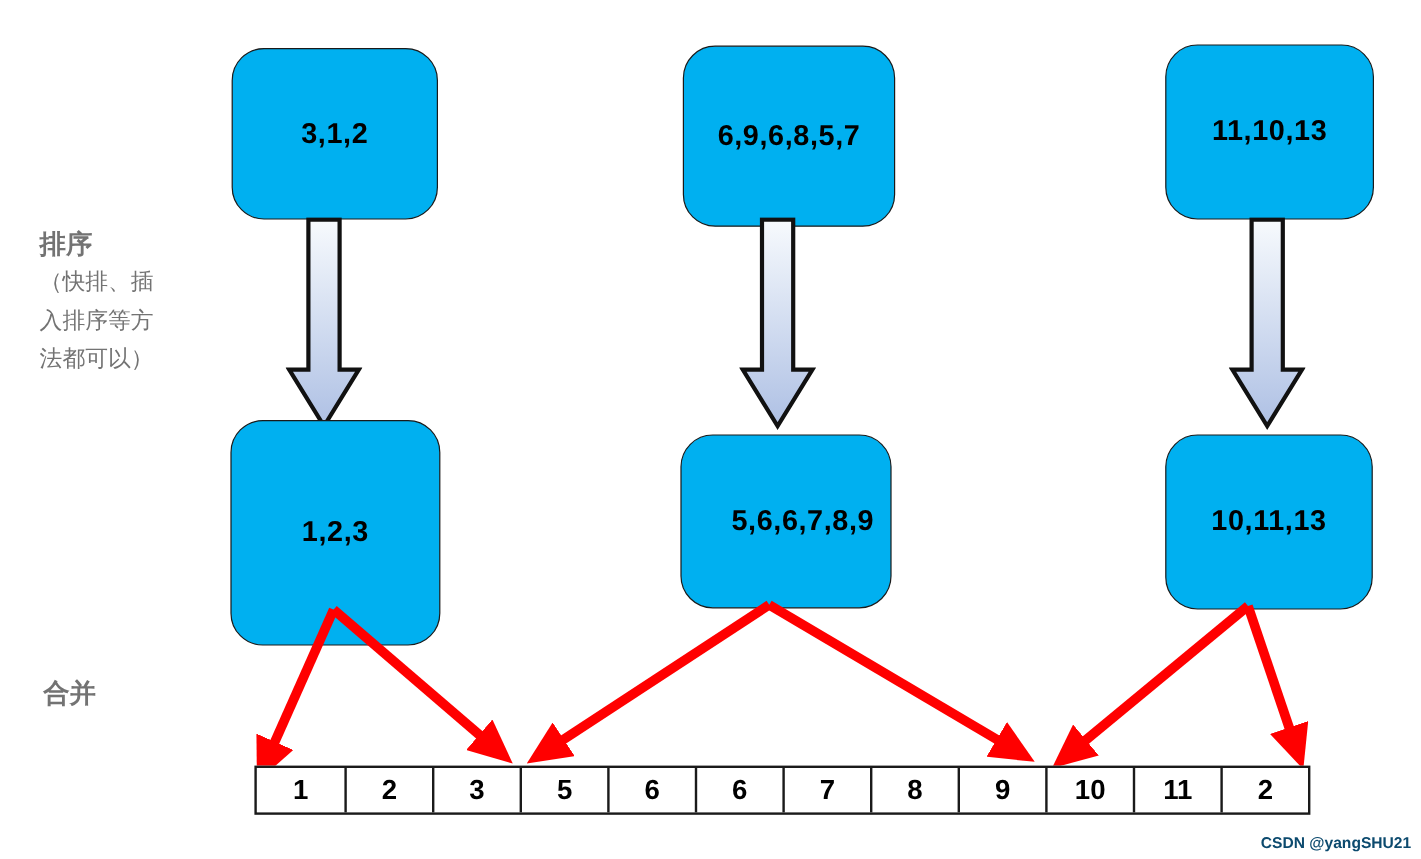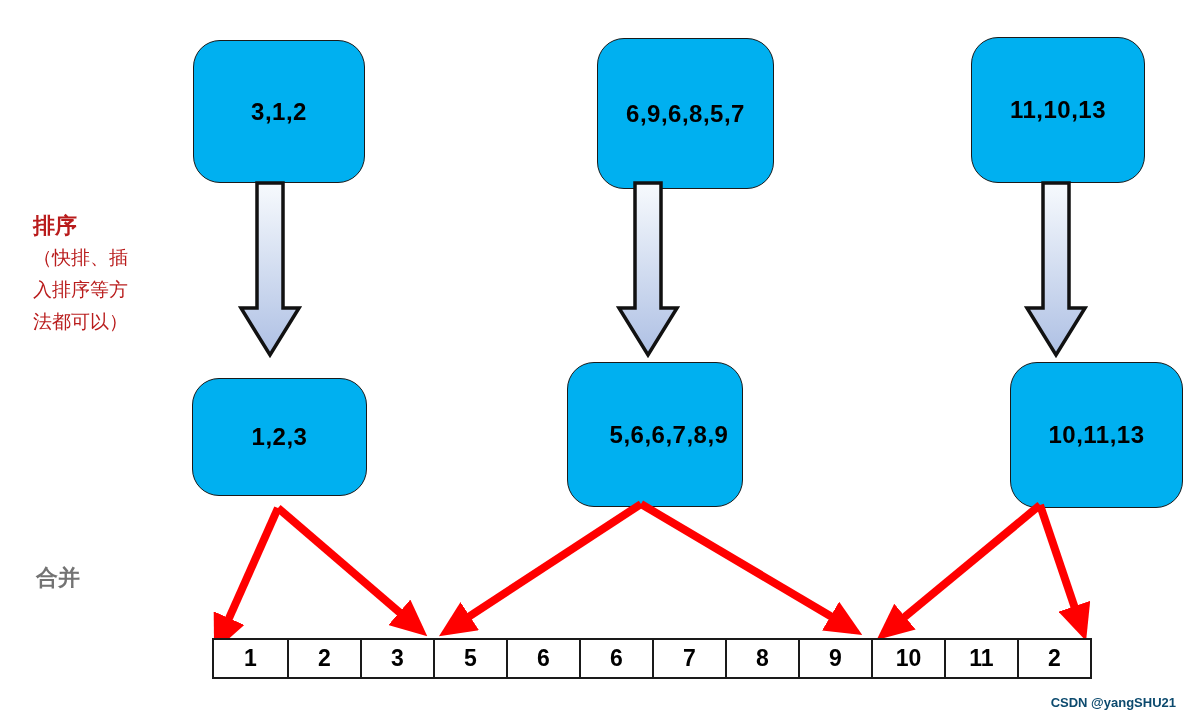--- a/index.html
+++ b/index.html
@@ -22,42 +22,42 @@
     border-radius: 27px;
     display: flex;
     align-items: center;
     justify-content: center;
     font-size: 24px;
     font-weight: bold;
     color: #000000;
     letter-spacing: 0.5px;
   }
   .box-u1 { left: 193px; top: 40px;  width: 172px; height: 143px; }
-  .box-u2 { left: 597px; top: 38px;  width: 177px; height: 151px; }
+  .box-u2 { left: 569px; top: 38px;  width: 177px; height: 151px; }
   .box-u3 { left: 971px; top: 37px;  width: 174px; height: 146px; }
-  .box-s1 { left: 192px; top: 378px; width: 175px; height: 118px; }
+  .box-s1 { left: 192px; top: 350px; width: 175px; height: 188px; }
   .box-s2 { left: 567px; top: 362px; width: 176px; height: 145px; padding-left: 28px; }
-  .box-s3 { left: 971px; top: 362px; width: 173px; height: 146px; margin-left: 39px; }
+  .box-s3 { left: 971px; top: 362px; width: 173px; height: 146px; }
 
   
   .down-arrow { position: absolute; width: 64px; height: 178px; }
   .da-1 { left: 238px;  top: 181px; }
   .da-2 { left: 616px;  top: 181px; }
   .da-3 { left: 1024px; top: 181px; }
 
   
   .red-overlay {
     position: absolute;
     left: 0; top: 0;
     width: 1184px; height: 716px;
     pointer-events: none;
   }
 
   
-  .sort-label { position: absolute; left: 33px; top: 210px; width: 140px; color: #b91c1c; }
+  .sort-label { position: absolute; left: 33px; top: 188px; width: 140px; color: #737373; }
   .sort-label .label-title { font-weight: bold; font-size: 22px; line-height: 32px; }
   .sort-label .label-body  { font-size: 19px; line-height: 32px; white-space: pre-line; }
   .merge-label {
     position: absolute; left: 36px; top: 563px;
     font-weight: bold; font-size: 22px; color: #737373;
   }
 
   
   .array {
     position: absolute;

